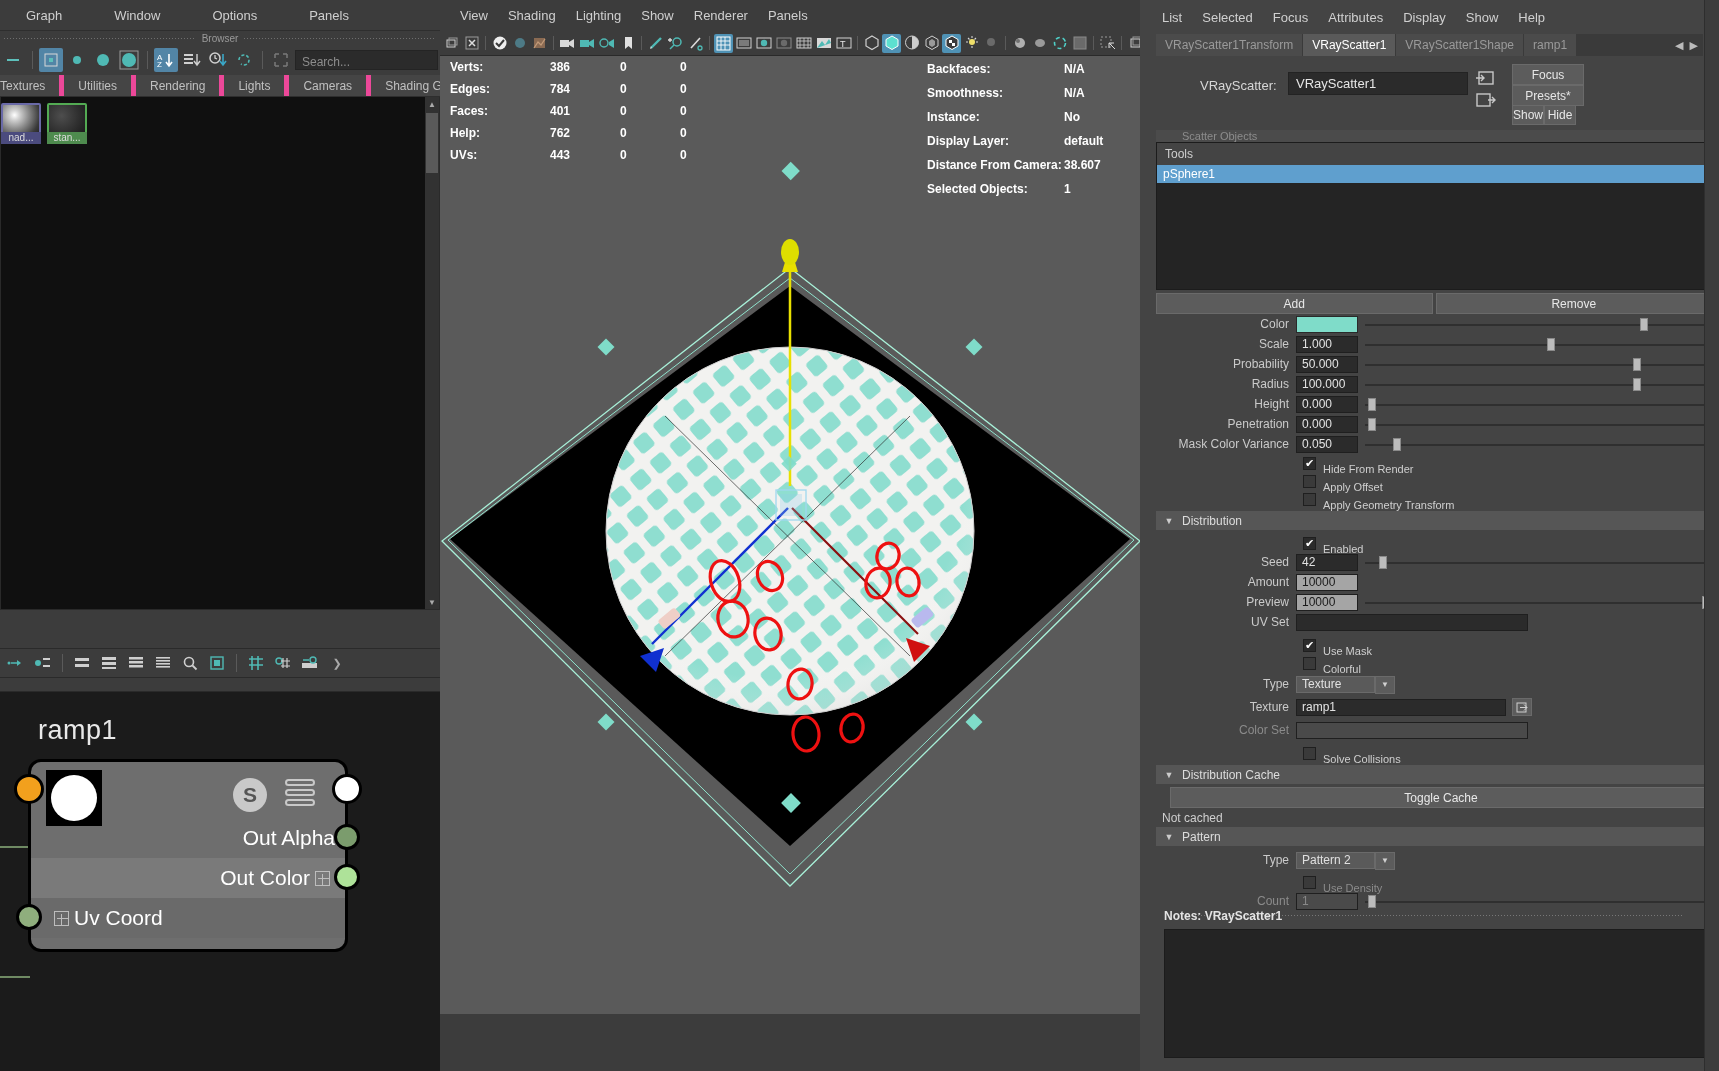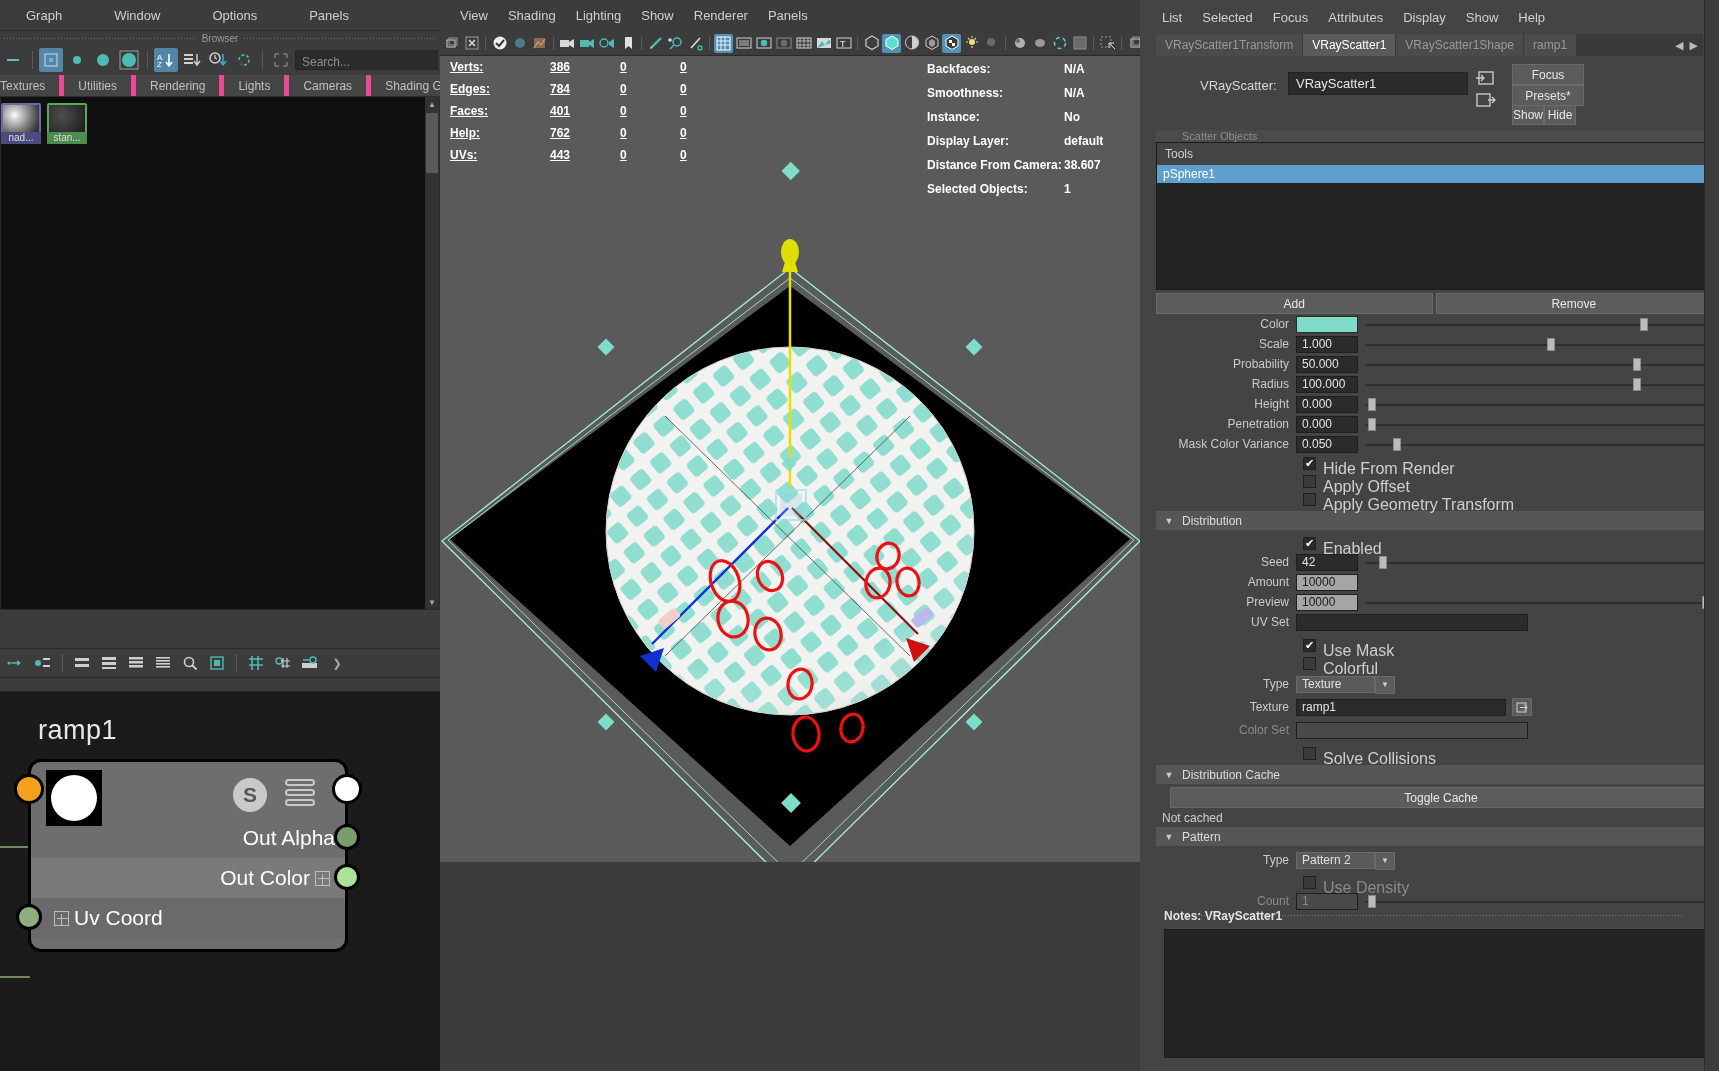--- a/index.html
+++ b/index.html
@@ -151,37 +151,37 @@
     position:absolute; right: 78px; top: 16px; width: 34px; height:34px; border-radius:50%;
     background:#c9c9c9; color:#555; font-size:21px; font-weight:bold;
     display:flex;align-items:center;justify-content:center;
   }
   .barsicon { position:absolute; right: 30px; top: 17px; width: 30px; height: 32px;}
   .barsicon i { display:block; height: 7px; border:2px solid #c9c9c9; border-radius:4px; margin-bottom:3px;}
   .wire { position:absolute; height:2px; background:#6f8a63;}
 
   
   .viewport {
-    position:absolute; left:440px; top:0; width: 700px; height: 862px;
+    position:absolute; left:440px; top:0; width: 700px; height: 1014px;
     background:#14b8a6;
     border-radius:27px;
   }
   .vp-menubar { height: 31px; display:flex; align-items:center; background:#3c3c3c; padding-left: 10px;}
   .vp-menubar .mi { padding: 3px 10px; font-size: 13px; color:#cfcfcf; cursor:default;}
   .vp-toolbar {
     height: 25px; background:#3c3c3c; display:flex; align-items:center; gap:1px;
     padding: 0 2px; border-bottom:1px solid #2a2a2a; overflow:hidden;
   }
   .vtbtn { width:19px;height:19px;display:flex;align-items:center;justify-content:center;border-radius:2px;flex:0 0 auto;}
   .vtbtn.on { background:#4f92b5;}
   .vsep { width:1px;height:14px;background:#5a5a5a;margin:0 3px;flex:0 0 auto;}
 
   .vp-body { position:absolute; left:0;right:0; top:56px; bottom:0; background:#5a5a5a; overflow:hidden;}
 
-  .hud { position:absolute; left:10px; top:0px; width: 690px; font-size:12px; font-weight:bold; color:#ffffff;text-decoration:underline;}
+  .hud { position:absolute; left:10px; top:0px; width: 690px; font-size:12px; font-weight:bold; color:#ffffff;}
   .hud table { border-collapse: collapse; }
   .hud td { padding: 4px 0; font-size: 12px; font-weight:bold;}
   .hud .lbl { width: 100px; }
   .hud .c1 { width: 70px; }
   .hud .c2 { width: 60px; }
   .hud .c3 { width: 60px; }
   .hud2 { position:absolute; left: 485px; top: 0px; font-size:12px; font-weight:bold; color:#fff;}
   .hud2 td { padding: 4px 0; font-size: 12px; font-weight:bold;}
   .hud2 .lbl { width: 135px; }
 
@@ -247,21 +247,21 @@
   .arow .af.colorswatch { background:#7fdcc9; border:1px solid #2a2a2a;}
   .arow .af.wide { width: 232px; }
   .slider { flex:1; height:17px; position:relative; margin-left:7px; margin-right:3px;}
   .slider .track { position:absolute; left:0;right:0;top:8px;height:2px;background:#2f2f2f;}
   .slider .knob { position:absolute; top:2px; width:8px;height:13px;background:#bcbcbc; border:1px solid #8a8a8a;}
 
   .cbrow { display:flex; align-items:center; height:18px; padding-left: 147px;}
   .cbx { width:13px;height:13px;background:#2b2b2b;border:1px solid #1f1f1f; margin-right:7px;
       display:flex;align-items:center;justify-content:center;color:#fff;font-size:11px;}
   .cbx.dim { background:#3a3a3a; }
-  .cblabel { font-size:16px; color:#cfcfcf;margin-top:12px;}
+  .cblabel { font-size:11px; color:#cfcfcf;margin-top:12px;}
   .cblabel.dim { color:#8b8b8b; }
 
   .frame-hdr {
     height:19px; background:#565656; display:flex; align-items:center;
     font-size:12px; color:#dcdcdc; margin-top:3px;
   }
   .frame-hdr .tri { width: 26px; text-align:center; font-size:9px; color:#ccc;}
 
   .wide-btn {
     height:21px; background:#5c5c5c; border:1px solid #6a6a6a; margin: 3px 0 0 14px;

